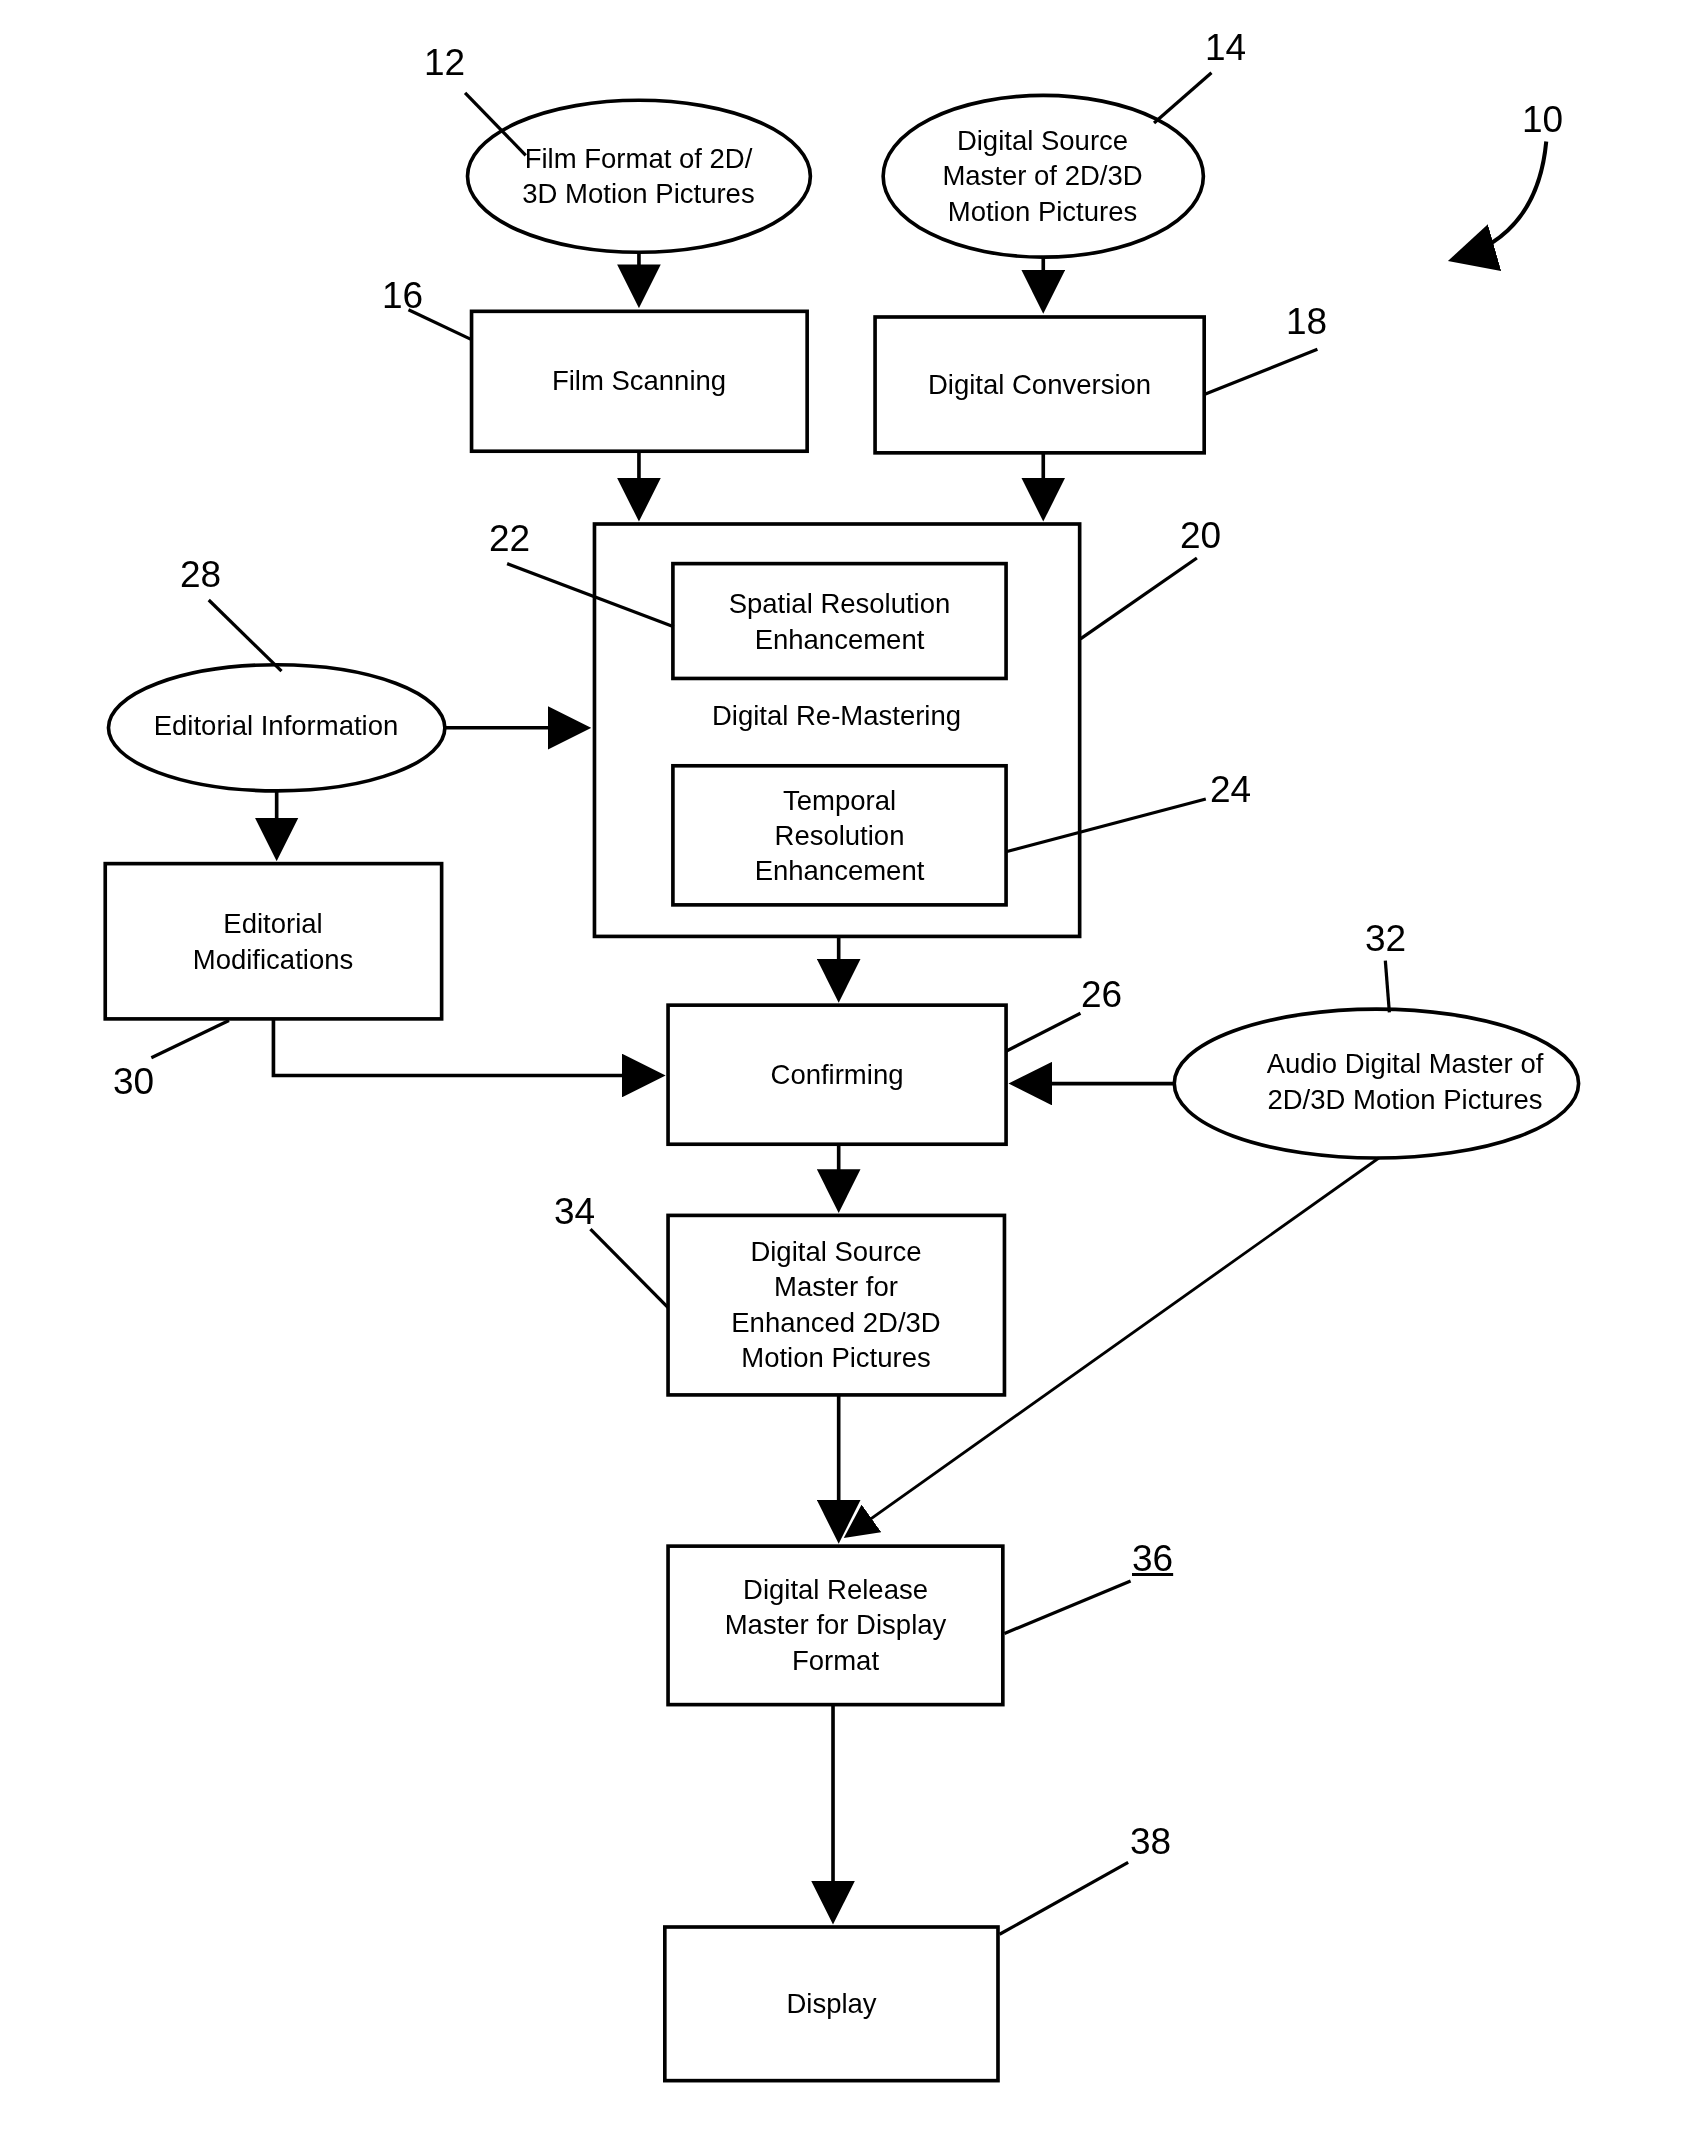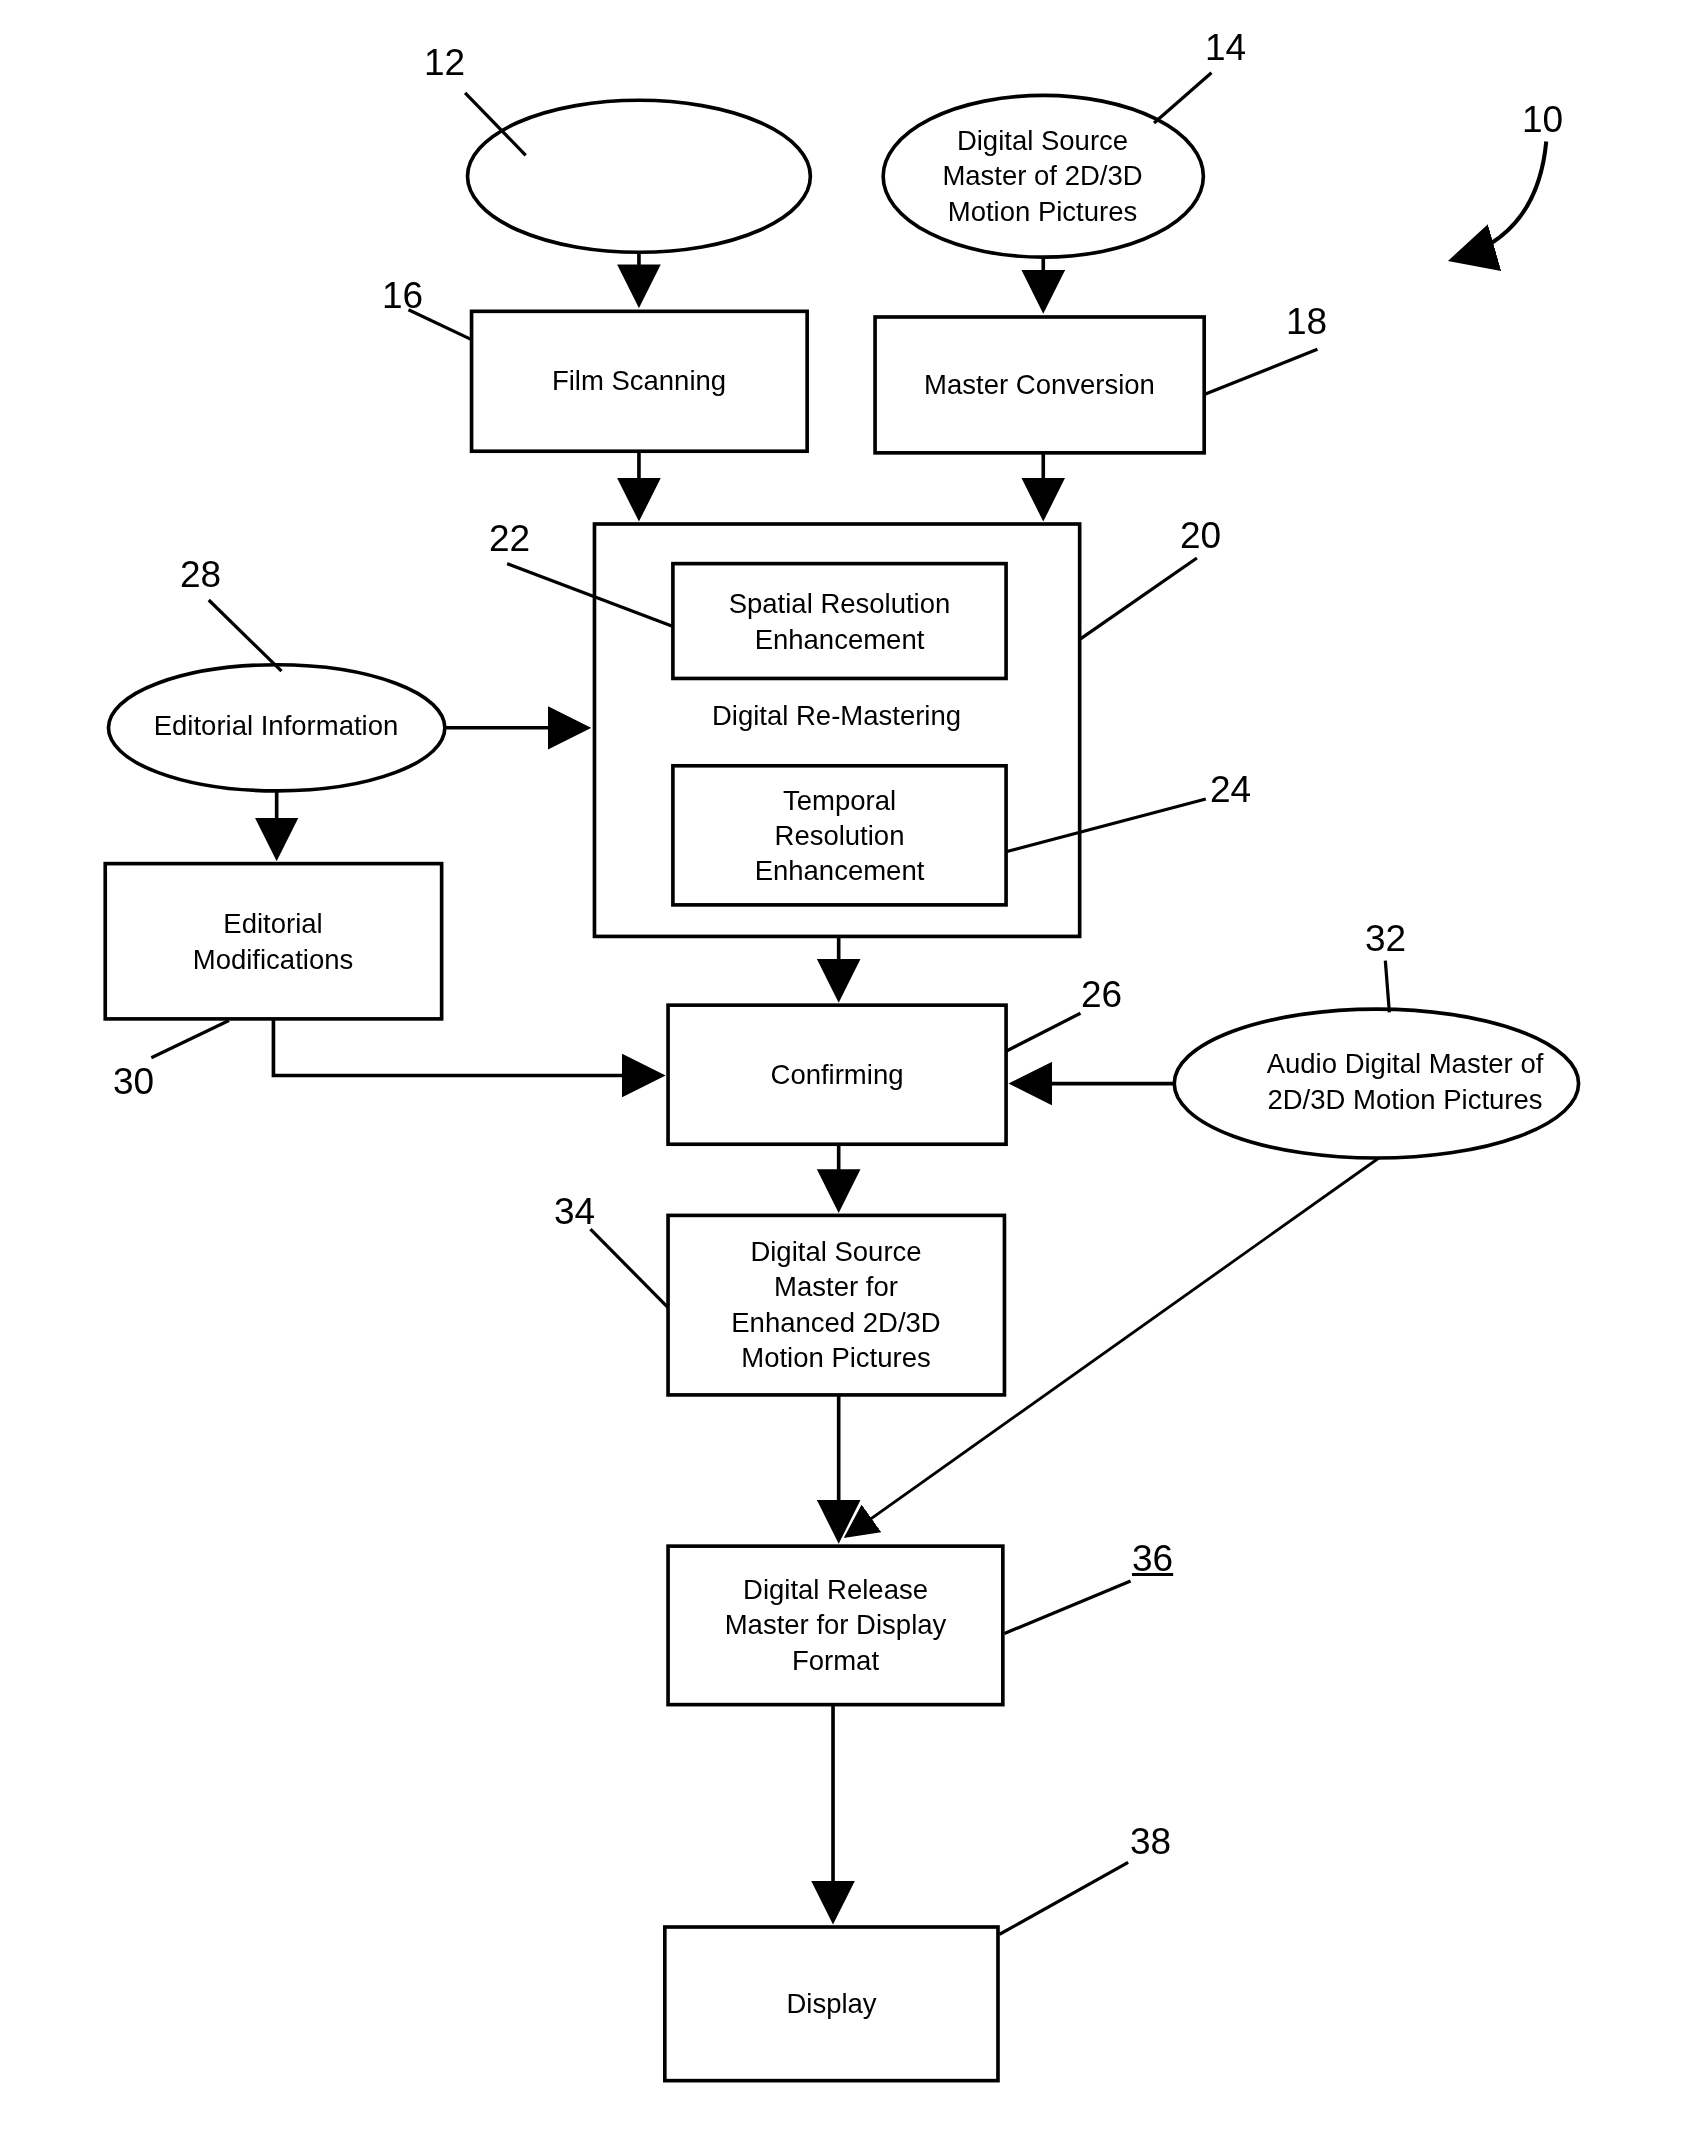--- a/index.html
+++ b/index.html
@@ -132,28 +132,30 @@
       <path stroke-width="4" d="M1336,1253 L1244,1300"></path>
       <path stroke-width="4" d="M258,742 L348,830"></path>
       <path stroke-width="4" d="M283,1262 L187,1308"></path>
       <path stroke-width="4" d="M1713,1188 L1718,1252"></path>
       <path stroke-width="4" d="M730,1520 L826,1617"></path>
       <path stroke-width="4" d="M1398,1955 L1242,2020"></path>
       <path stroke-width="4" d="M1395,2303 L1236,2392"></path>
     </g>
   </svg>
 
+  <div class="node-label" style="left:485px; top:121px; width:307px; height:110px;">Film Format of 2D/
+3D Motion Pictures</div>
 
   <div class="node-label" style="left:897px; top:109px; width:291px; height:134px;">Digital Source
 Master of 2D/3D
 Motion Pictures</div>
 
   <div class="node-label" style="left:471px; top:311px; width:336px; height:140px;">Film Scanning</div>
 
-  <div class="node-label" style="left:875px; top:317px; width:329px; height:136px;">Master Conversion</div>
+  <div class="node-label" style="left:875px; top:317px; width:329px; height:136px;">Digital Conversion</div>
 
   <div class="node-label" style="left:673px; top:564px; width:333px; height:115px;">Spatial Resolution
 Enhancement</div>
 
   <div class="node-label" style="left:614px; top:695px; width:445px; height:42px;">Digital Re-Mastering</div>
 
   <div class="node-label" style="left:673px; top:766px; width:333px; height:139px;">Temporal
 Resolution
 Enhancement</div>
 

